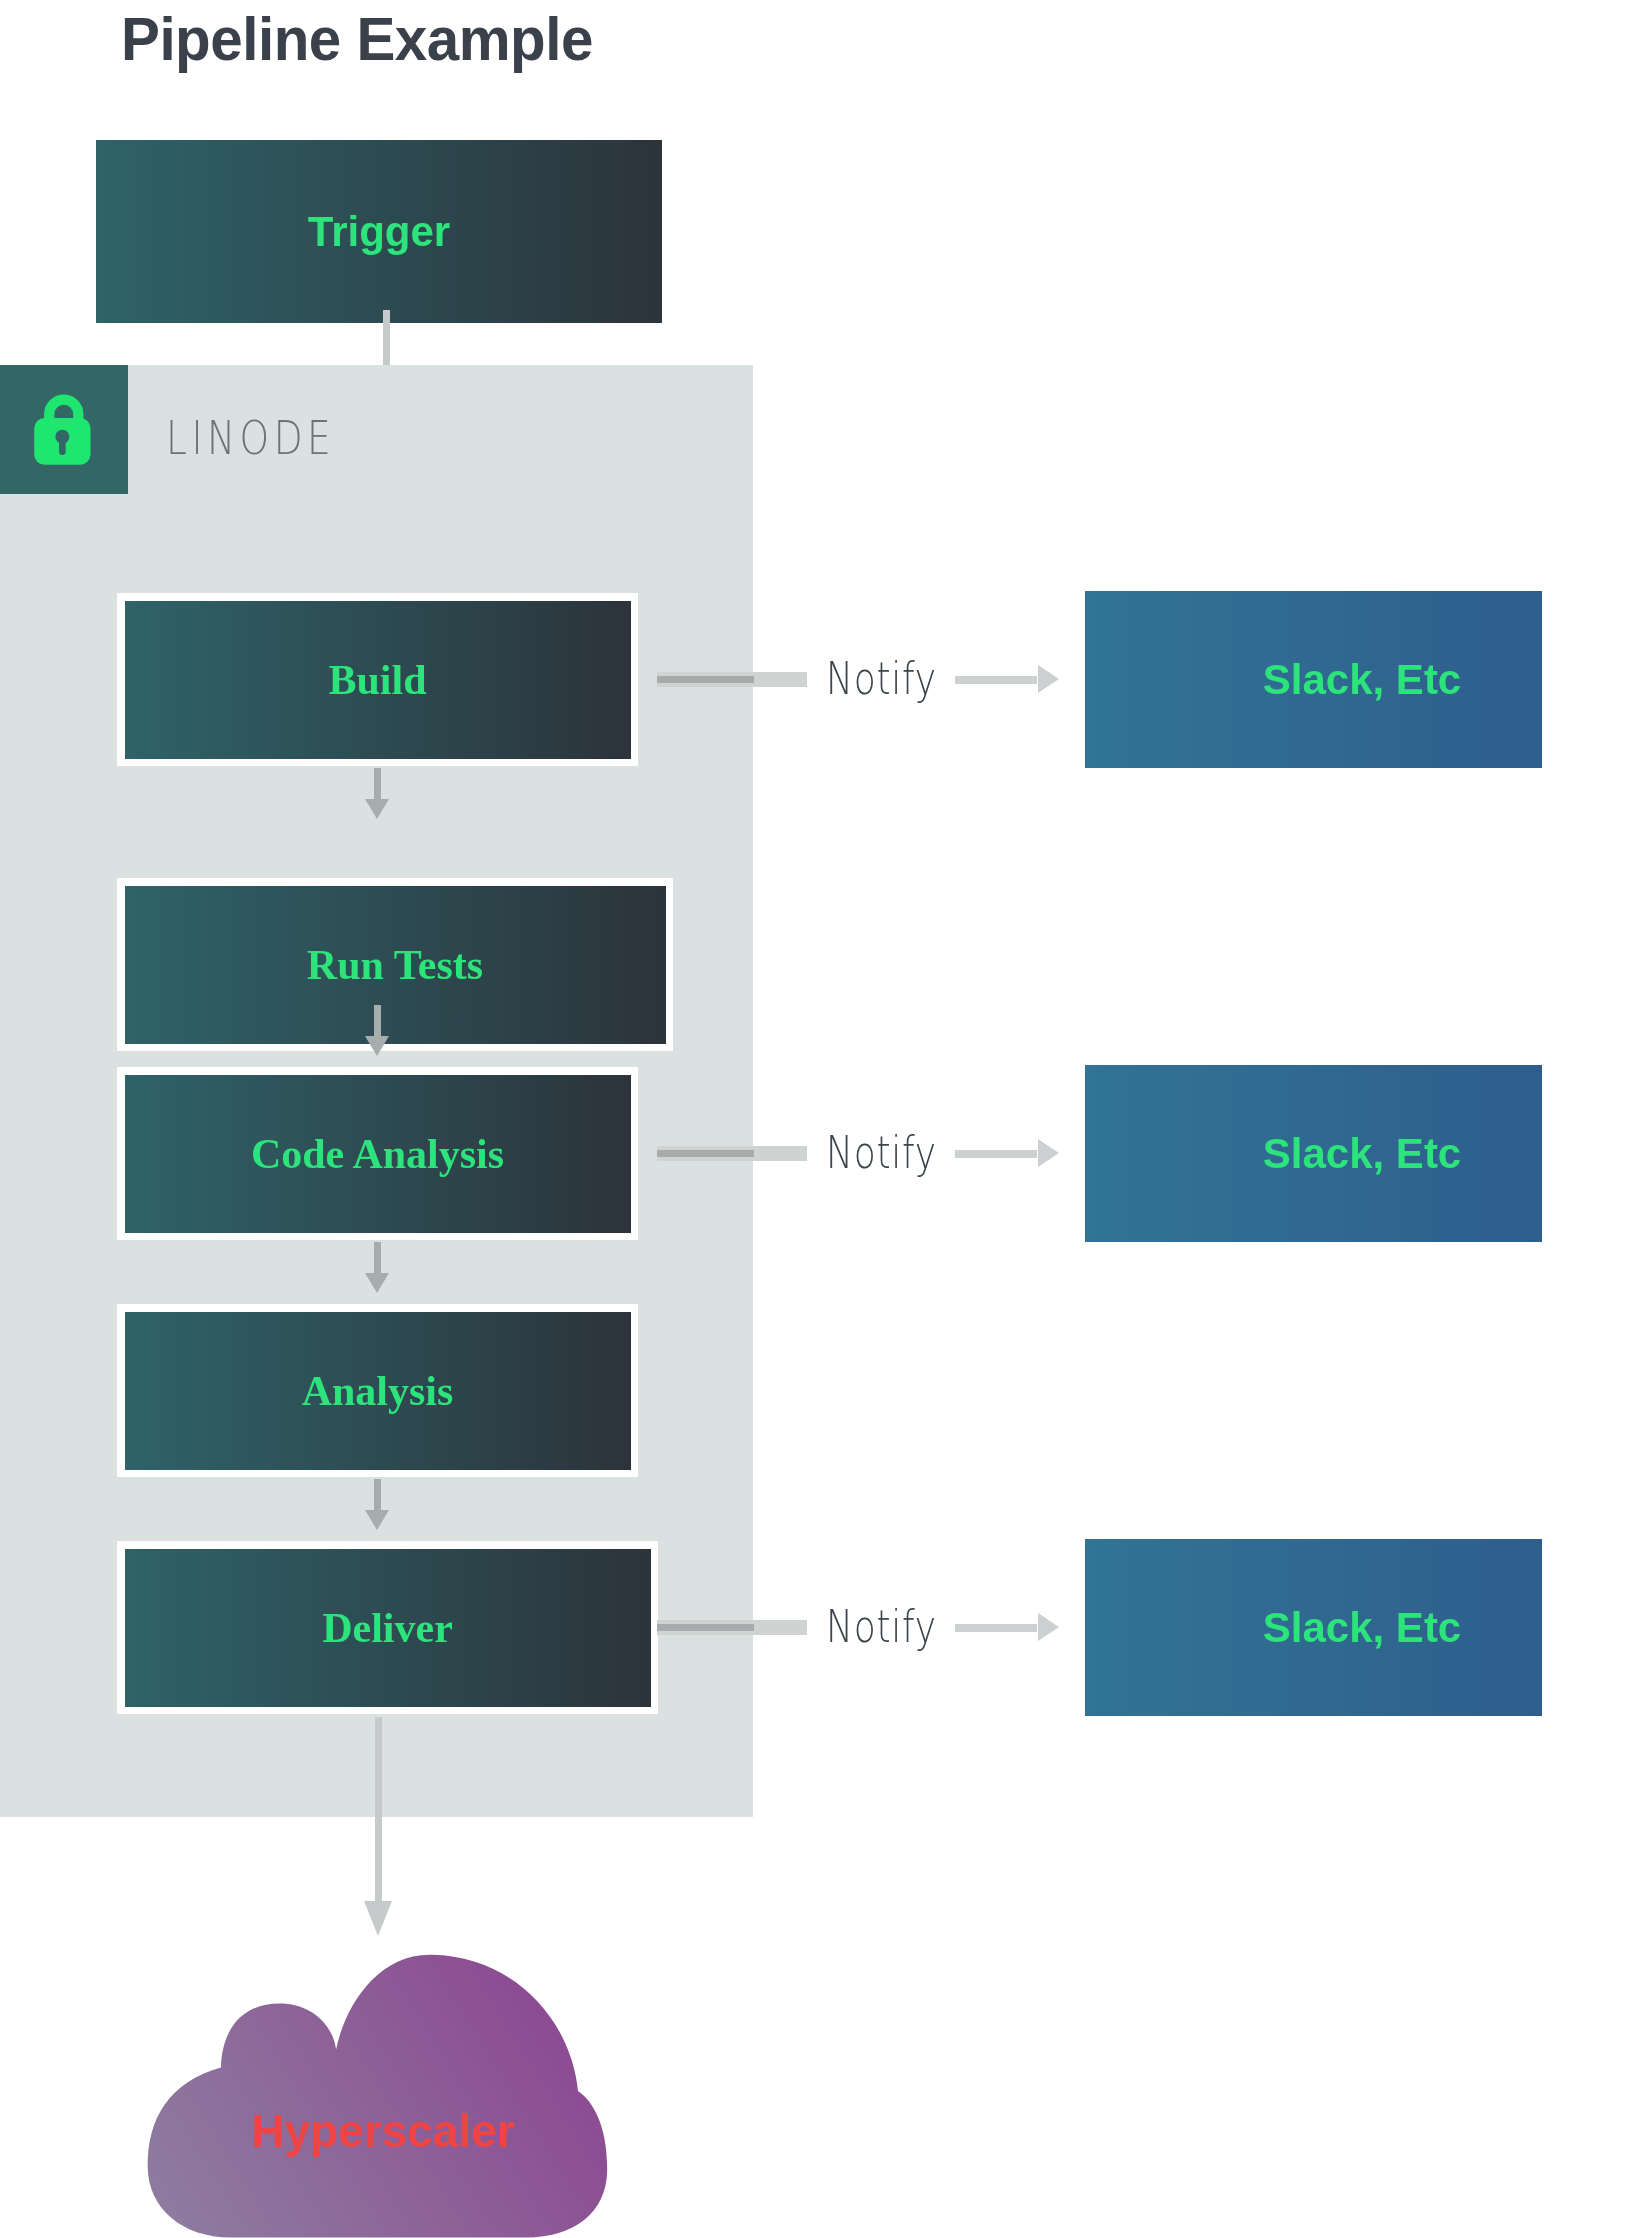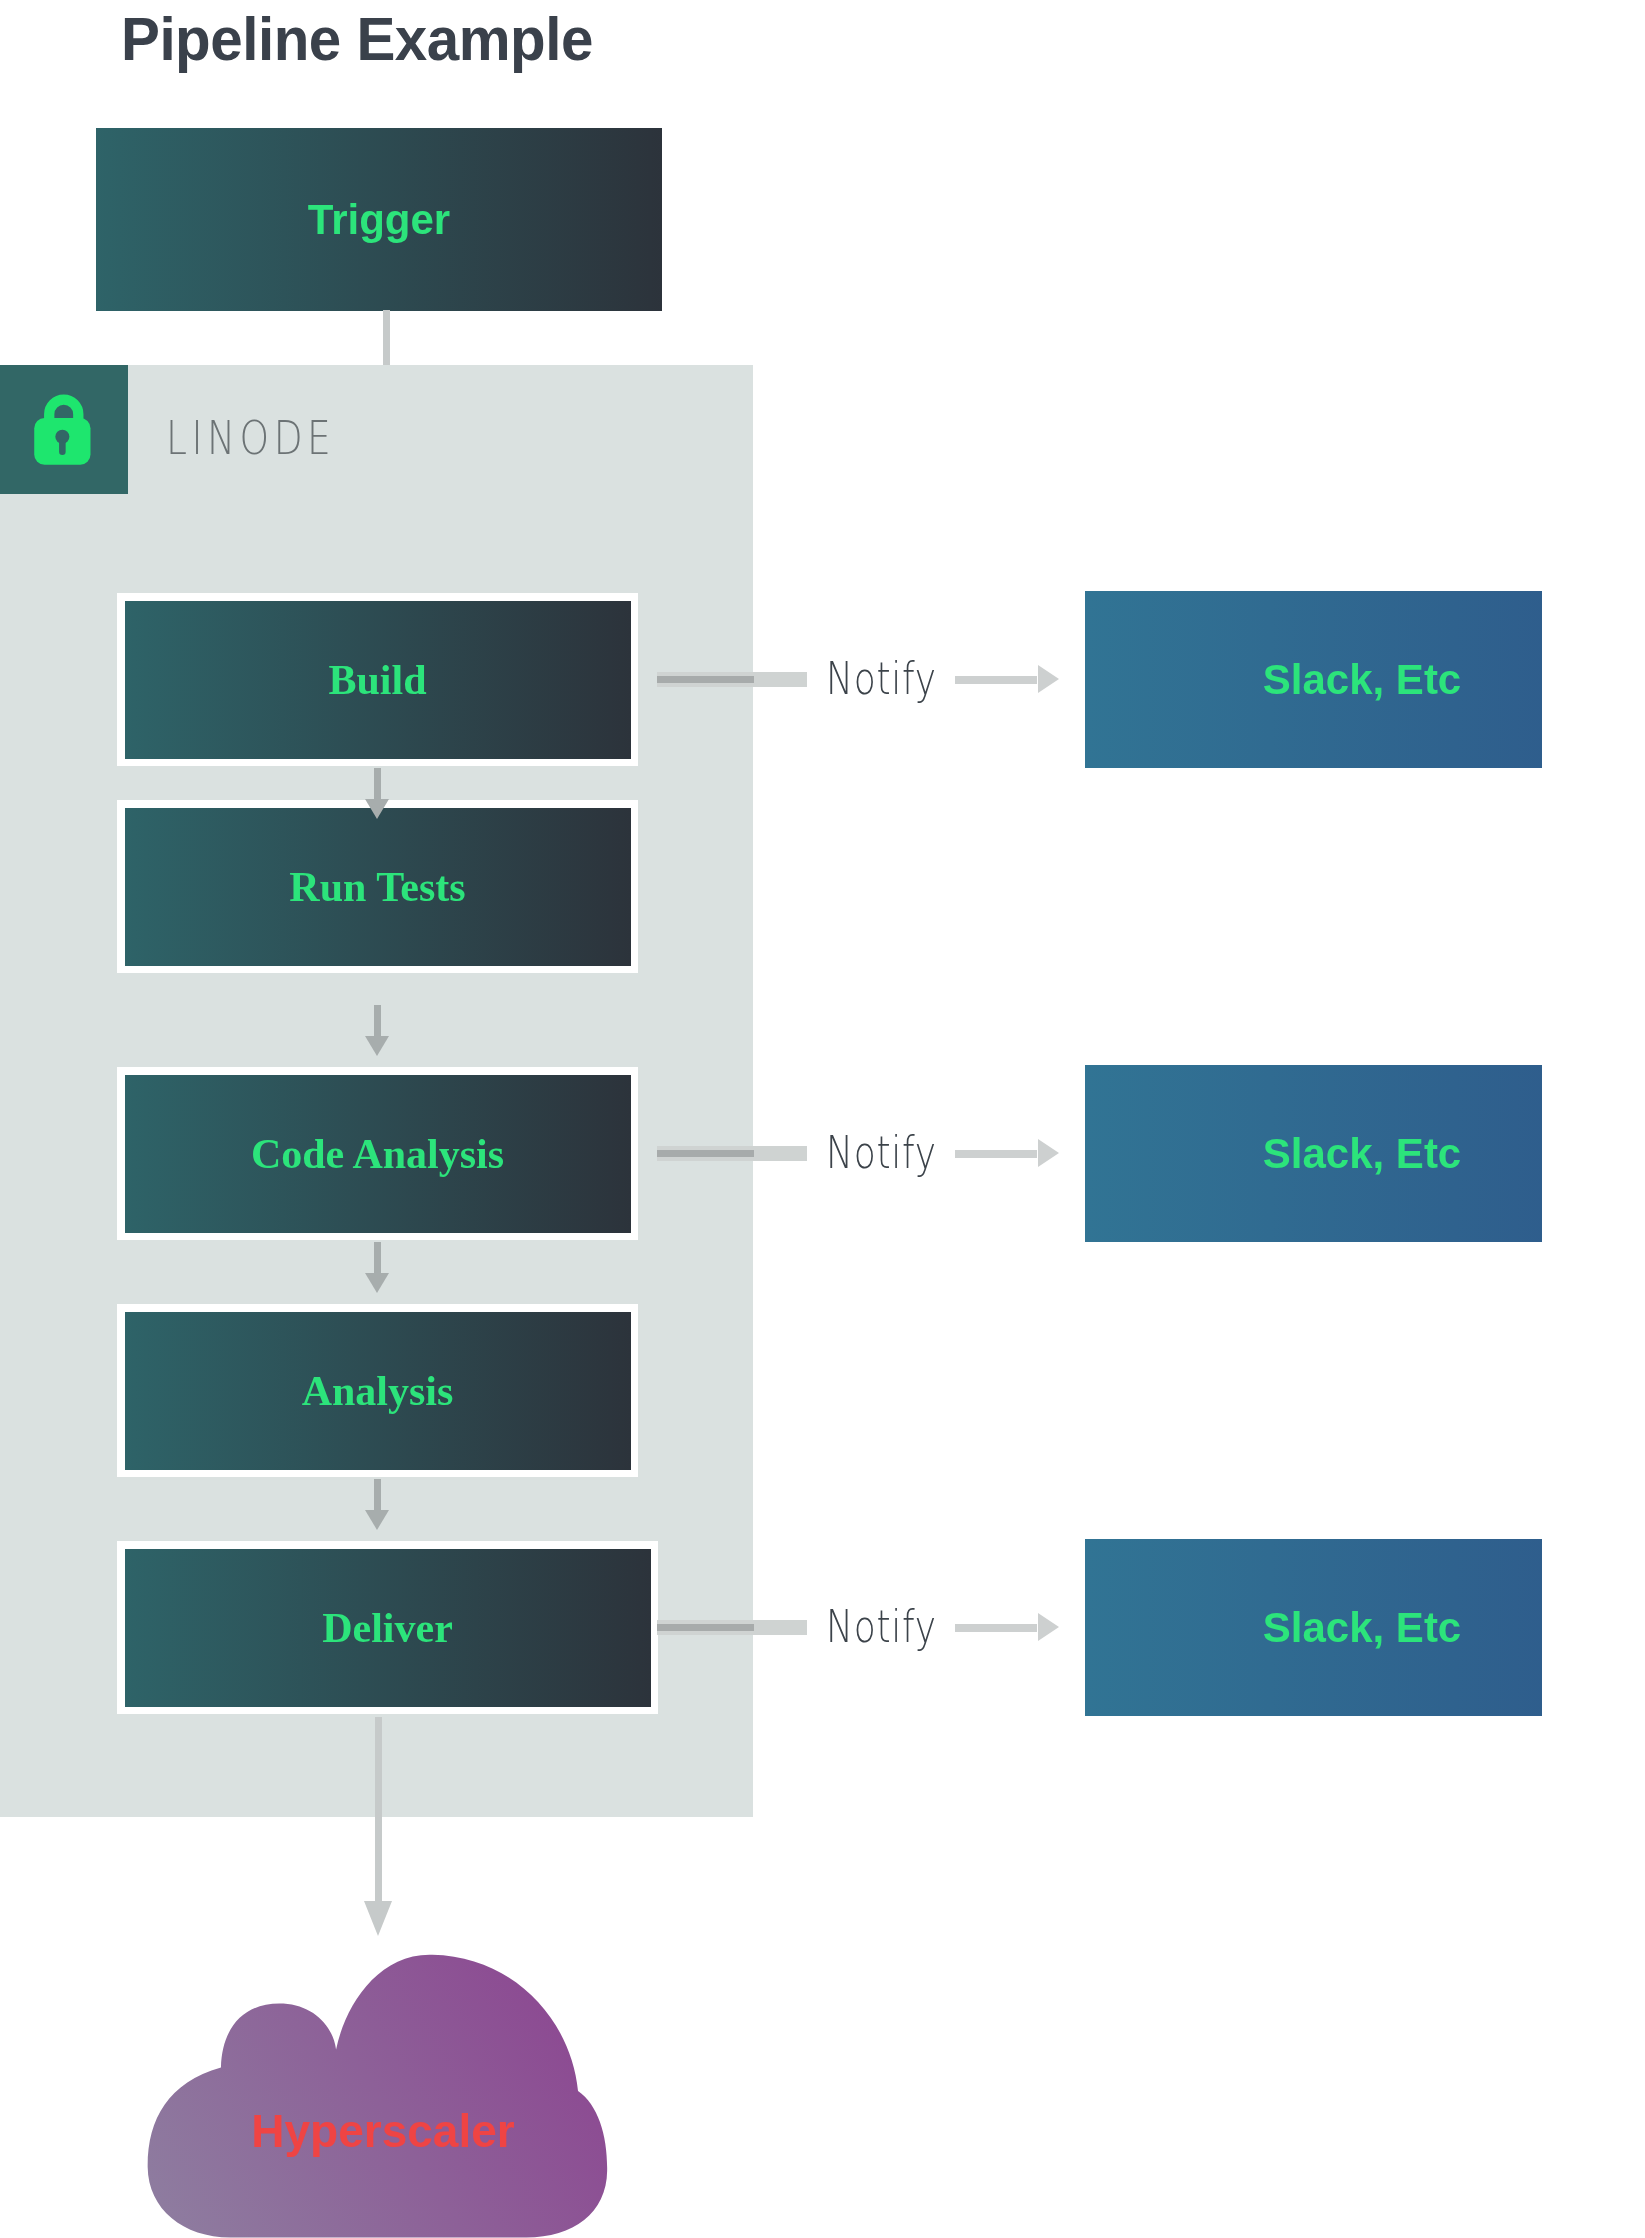--- a/index.html
+++ b/index.html
@@ -22,21 +22,21 @@
 
   .dark-box {
     background: linear-gradient(to right, #2e6368, #2c333b);
     display: flex; align-items: center; justify-content: center;
   }
   .box-label {
     color: #2ce47b; font-size: 42px; font-weight: 700;
     white-space: nowrap; letter-spacing: 0px;
   }
 
-  .trigger-box { left: 96px; top: 128px; width: 566px; height: 183px; }
+  .trigger-box { left: 96px; top: 140px; width: 566px; height: 183px; }
 
   .linode-container {
     left: 0; top: 365px; width: 753px; height: 1452px;
     background: #dae1e0;
   }
   .lock-badge {
     left: 0; top: 365px; width: 128px; height: 129px;
     background: #326766;
   }
   .linode-label {
@@ -119,21 +119,21 @@
       <rect x="126" y="158" width="14" height="34" rx="7" fill="#326766"></rect>
     </svg>
   </div>
   <div class="abs linode-label">LINODE</div>
 
   <div class="abs stage" style="top:593px;">
     <div class="dark-box stage-inner">
       <span class="box-label">Build</span>
     </div>
   </div>
-  <div class="abs stage" style="top:800px;">
+  <div class="abs stage" style="top:878px;padding-left:35px;">
     <div class="dark-box stage-inner">
       <span class="box-label">Run Tests</span>
     </div>
   </div>
   <div class="abs stage" style="top:1067px;">
     <div class="dark-box stage-inner">
       <span class="box-label">Code Analysis</span>
     </div>
   </div>
   <div class="abs stage" style="top:1304px;">

